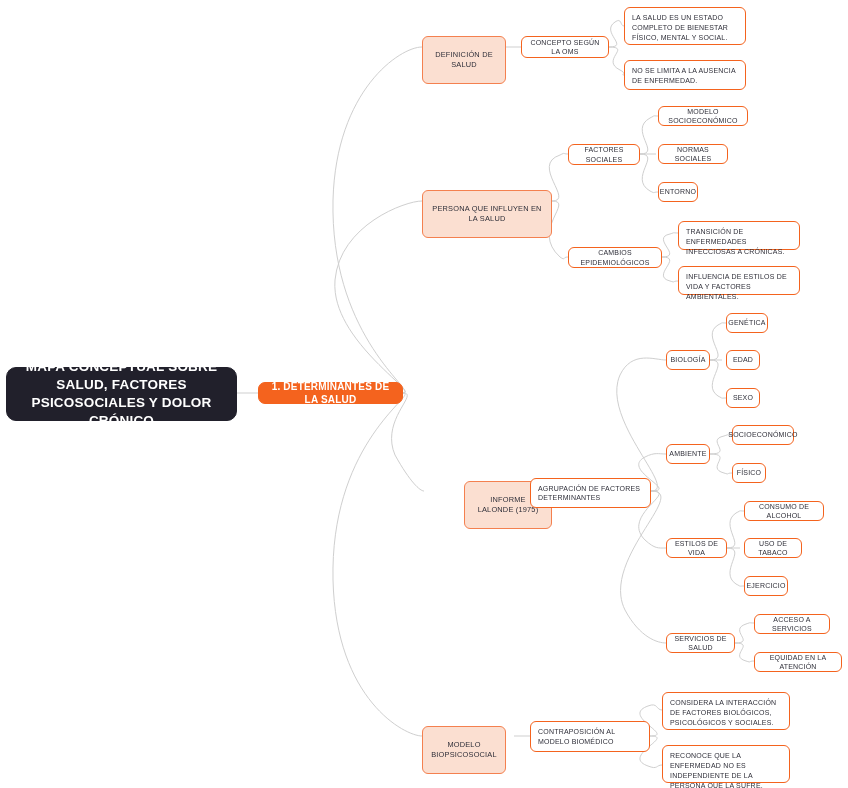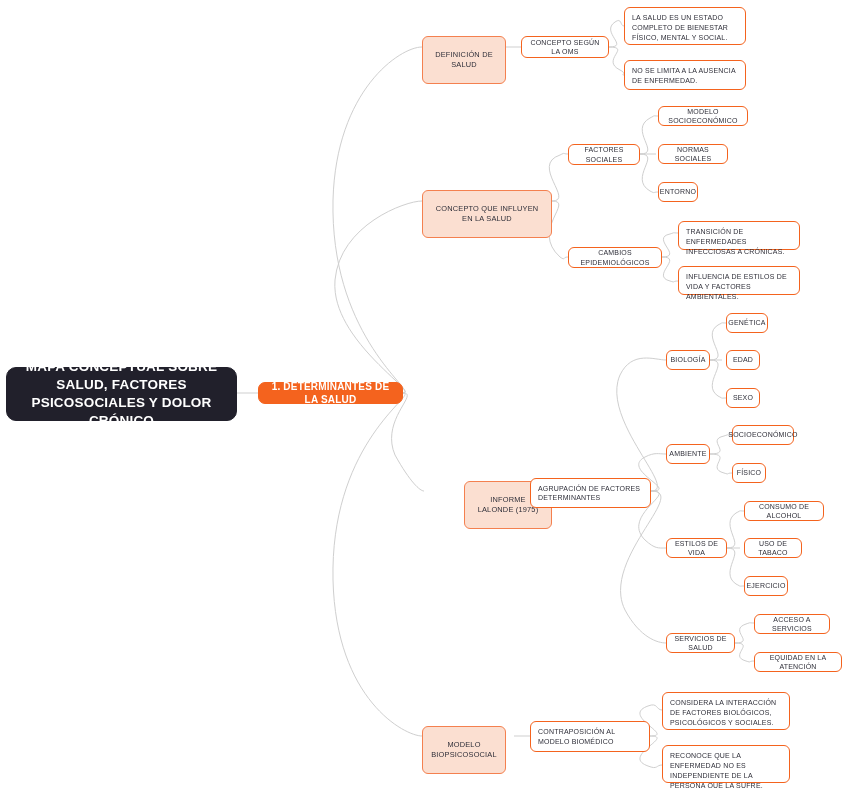--- a/index.html
+++ b/index.html
@@ -182,21 +182,21 @@
 
   <div class="node l4 detail" style="left:624px; top:7px; width:122px; height:38px;">
     <span>LA SALUD ES UN ESTADO COMPLETO DE BIENESTAR FÍSICO, MENTAL Y SOCIAL.</span>
   </div>
 
   <div class="node l4 detail" style="left:624px; top:60px; width:122px; height:30px;">
     <span>NO SE LIMITA A LA AUSENCIA DE ENFERMEDAD.</span>
   </div>
 
   <div class="node l2" style="left:422px; top:190px; width:130px; height:22px;">
-    <span>CONCEPTO QUE INFLUYEN EN LA SALUD</span>
+    <span>PERSONA QUE INFLUYEN EN LA SALUD</span>
   </div>
 
   <div class="node l3" style="left:568px; top:144px; width:72px; height:21px;">
     <span>FACTORES SOCIALES</span>
   </div>
 
   <div class="node l4" style="left:658px; top:106px; width:90px; height:20px;">
     <span>MODELO SOCIOECONÓMICO</span>
   </div>
 

